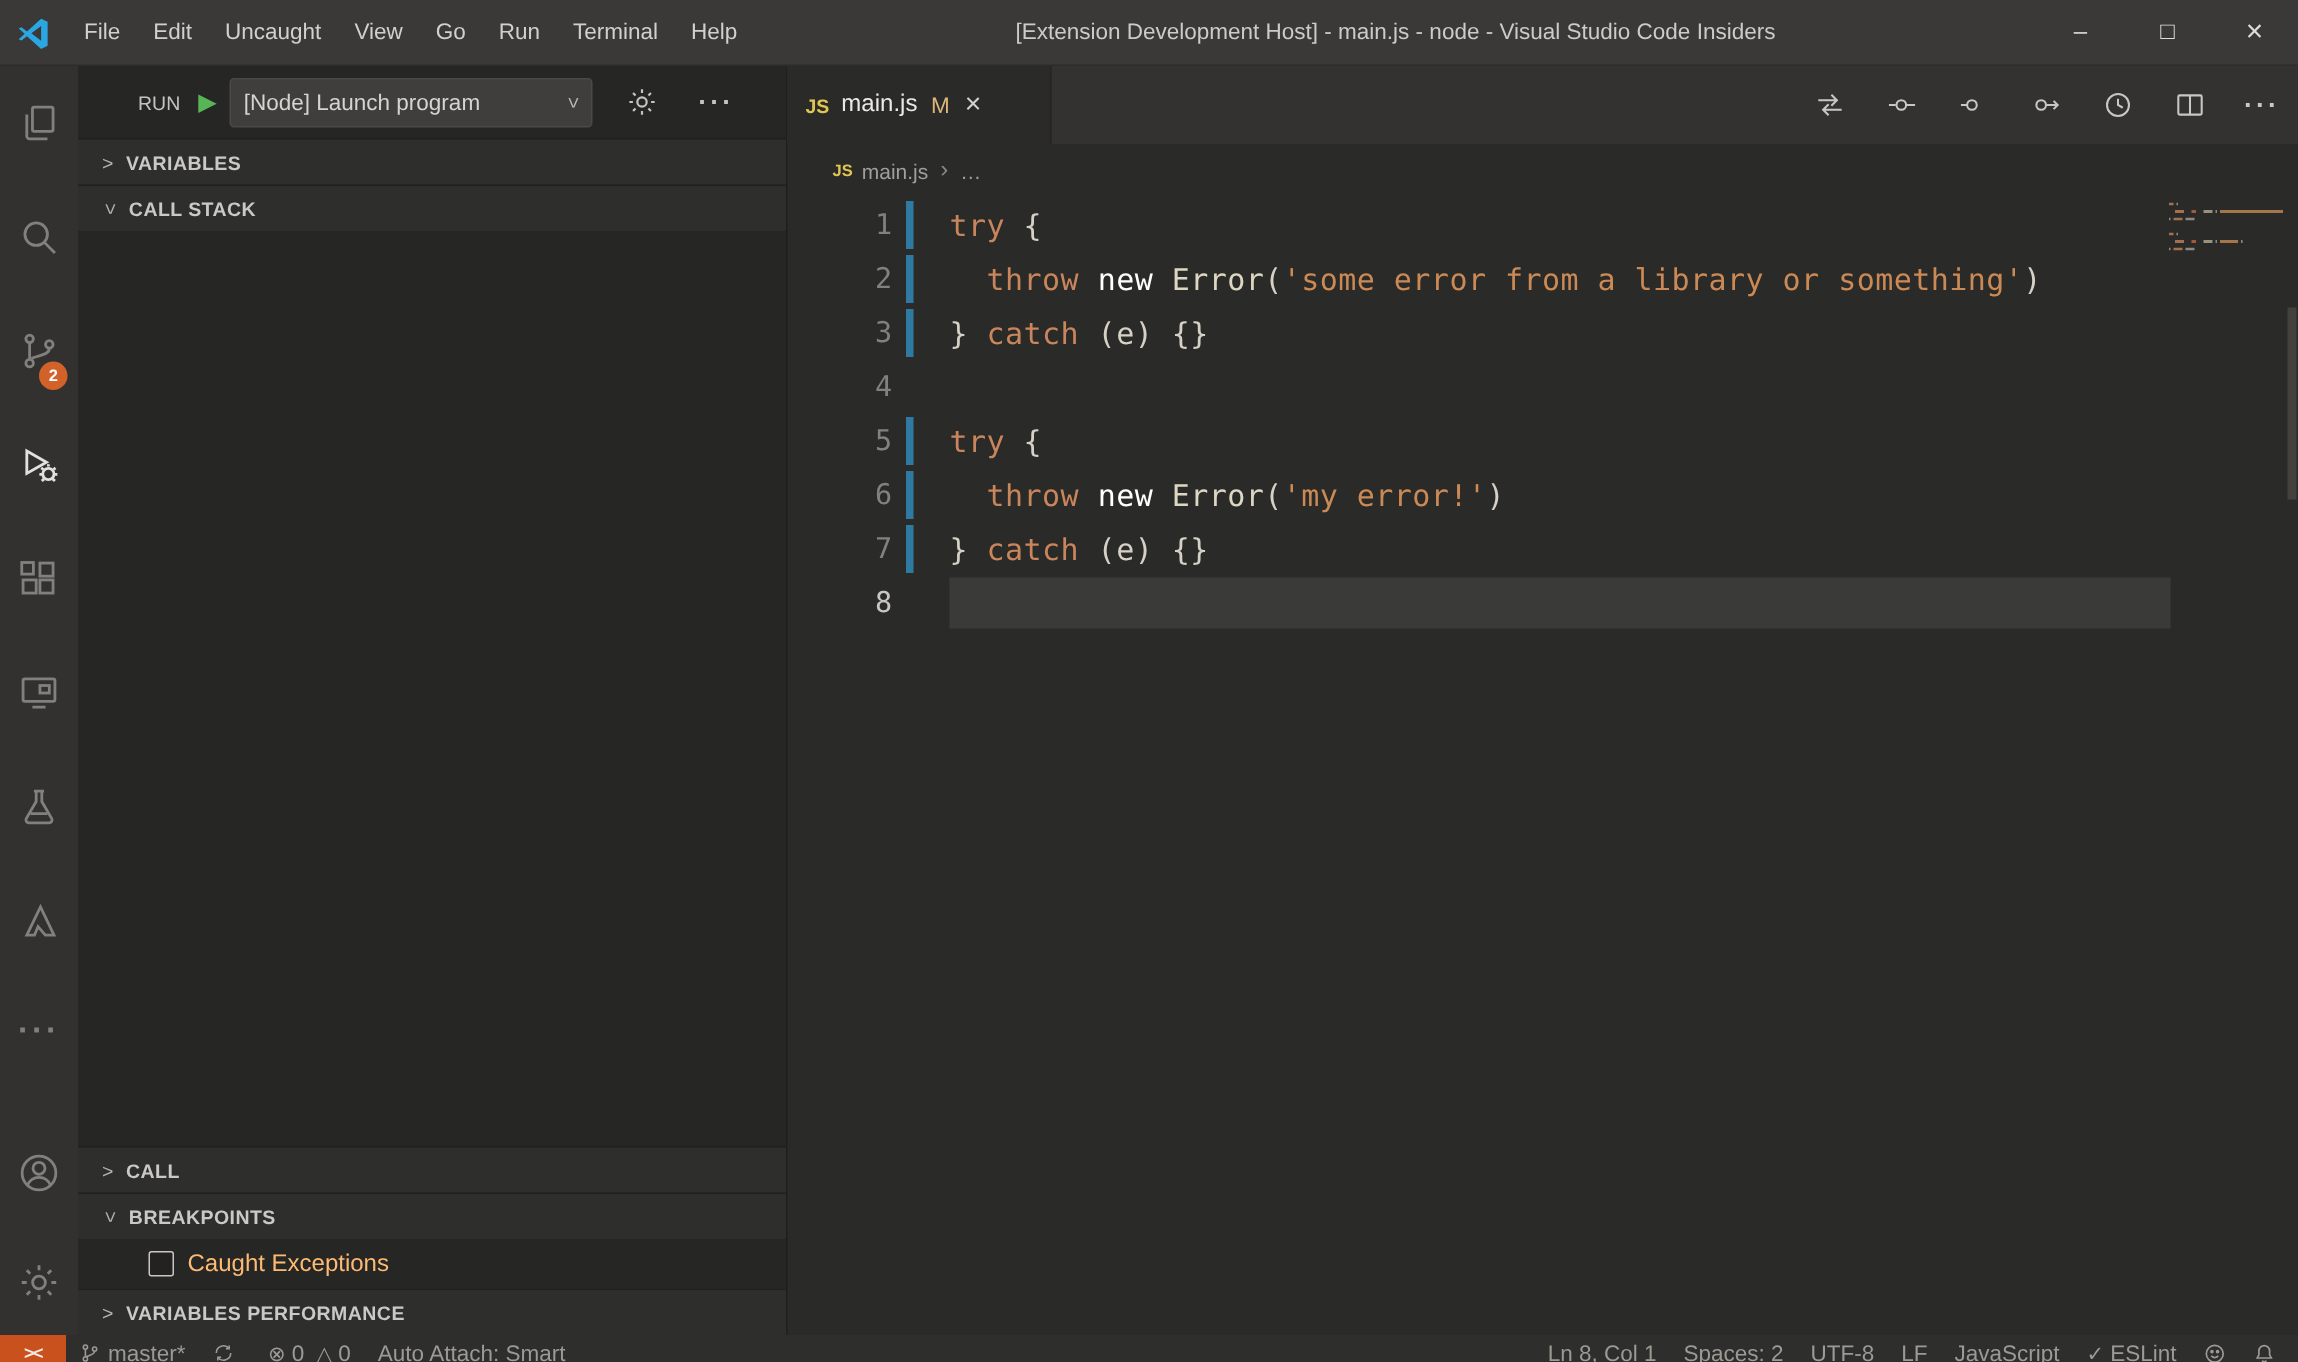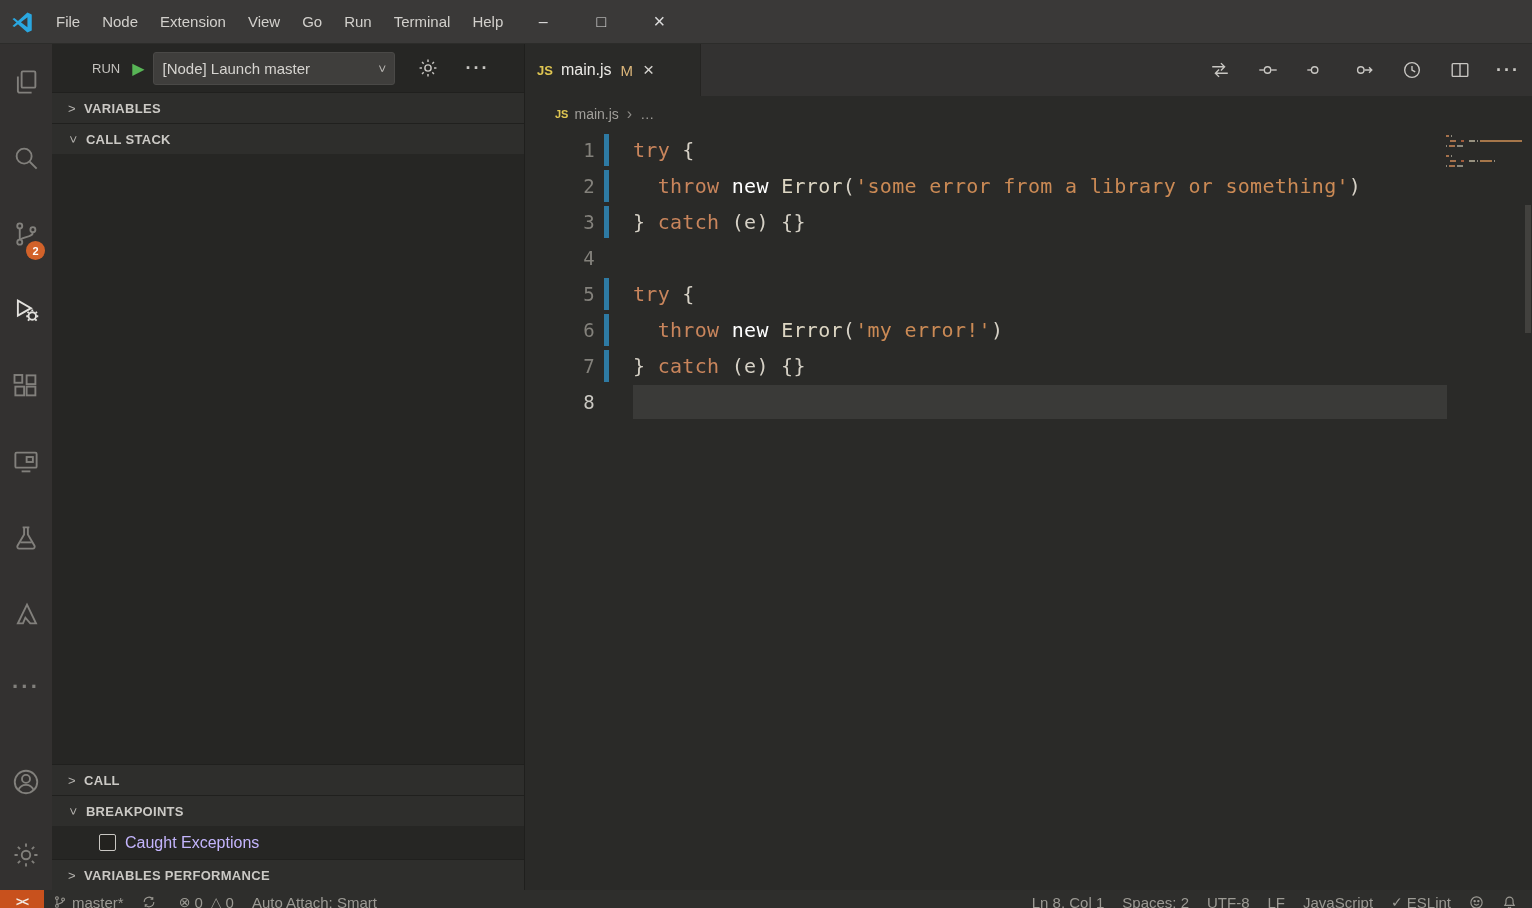--- a/index.html
+++ b/index.html
@@ -44,21 +44,21 @@
   .launch-text{flex:1;overflow:hidden;white-space:nowrap}
   .chev{display:inline-block;transform:rotate(90deg);font-size:13px;color:#bdbbb7;margin-left:4px;flex:none}
   .side-gear{margin-left:22px;color:#c6c4c0;flex:none}
   .side-dots{margin-left:26px;color:#c6c4c0;font-size:18px;font-weight:bold;letter-spacing:2px;flex:none}
   .section-header{height:31px;flex:none;display:flex;align-items:center;padding-left:16px;
     background:#2e2e2c;border-top:1px solid #20201e;font-size:13px;font-weight:bold;
     letter-spacing:.3px;color:#cbc9c5}
   .twisty{display:inline-block;width:16px;color:#b5b3af;font-size:13px;font-weight:normal}
   .twisty.open{transform:rotate(90deg);width:auto;margin-right:8px;margin-left:2px}
   .callstack-body{flex:1;background:#262624}
-  .bp-row{height:33px;flex:none;display:flex;align-items:center;padding-left:47px;font-size:16px;color:#c4b5fd}
+  .bp-row{height:33px;flex:none;display:flex;align-items:center;padding-left:47px;font-size:16px;color:#fdba74}
   .checkbox{width:17px;height:17px;border:1.6px solid #c9c7c3;border-radius:2px;background:#23221f;
     margin-right:9px;flex:none}
 
   
   .editor{flex:1;display:flex;flex-direction:column;background:#2a2a28;border-left:1px solid #1f1f1d;position:relative}
   .tabbar{height:52px;flex:none;background:#333231;display:flex;align-items:stretch}
   .tab{width:176px;flex:none;background:#2a2a28;display:flex;align-items:center;padding:0 12px;
     font-size:16px;color:#ebe9e5;border-right:1px solid #252422}
   .js-badge{color:#dfc652;font-weight:bold;font-size:13px;margin-right:8px}
   .tab-label{margin-right:9px}
@@ -110,27 +110,28 @@
 
 <div class="app">
 
   <div class="titlebar">
     <span class="logo">
       <svg width="26" height="26" viewBox="0 0 24 24">
           <path fill="#2aa7e0" d="M17 3.2L8.3 11 4.9 8.4 3.2 9.2l3.7 3.3-3.7 3.3 1.7.8 3.4-2.6L17 21.8l4-1.9V5.1l-4-1.9zM17 7.7v9.1l-6-4.6 6-4.5z"></path>
         </svg>
     </span>
     <span class="menu-item">File</span>
-    <span class="menu-item">Node</span>
-    <span class="menu-item">Extension</span>
+    <span class="menu-item">Edit</span>
+    <span class="menu-item">Uncaught</span>
     <span class="menu-item">View</span>
     <span class="menu-item">Go</span>
     <span class="menu-item">Run</span>
     <span class="menu-item">Terminal</span>
     <span class="menu-item">Help</span>
+    <span class="win-title">[Extension Development Host] - main.js - node - Visual Studio Code Insiders</span>
     <span class="win-controls">
       <span class="win-btn">–</span>
       <span class="win-btn">□</span>
       <span class="win-btn close">×</span>
     </span>
   </div>
 
   <div class="main">
 
     <div class="activitybar">
@@ -224,21 +225,21 @@
             </svg>
           </span>
       </div>
     </div>
 
     <div class="sidebar">
       <div class="side-toolbar">
         <span class="run-label">RUN</span>
         <span class="play-btn">▶</span>
         <span class="launch-select">
-          <span class="launch-text">[Node] Launch master</span>
+          <span class="launch-text">[Node] Launch program</span>
           <span class="chev">&gt;</span>
         </span>
         <span class="side-gear">
             <svg width="22" height="22" viewBox="0 0 24 24" fill="none" stroke="currentColor" stroke-width="1.6">
               <circle cx="12" cy="12" r="3.4"></circle>
               <path d="M12 2.8v2.6M12 18.6v2.6M2.8 12h2.6M18.6 12h2.6M5.5 5.5l1.8 1.8M16.7 16.7l1.8 1.8M18.5 5.5l-1.8 1.8M7.3 16.7l-1.8 1.8"></path>
             </svg>
           </span>
         <span class="side-dots">···</span>
       </div>

